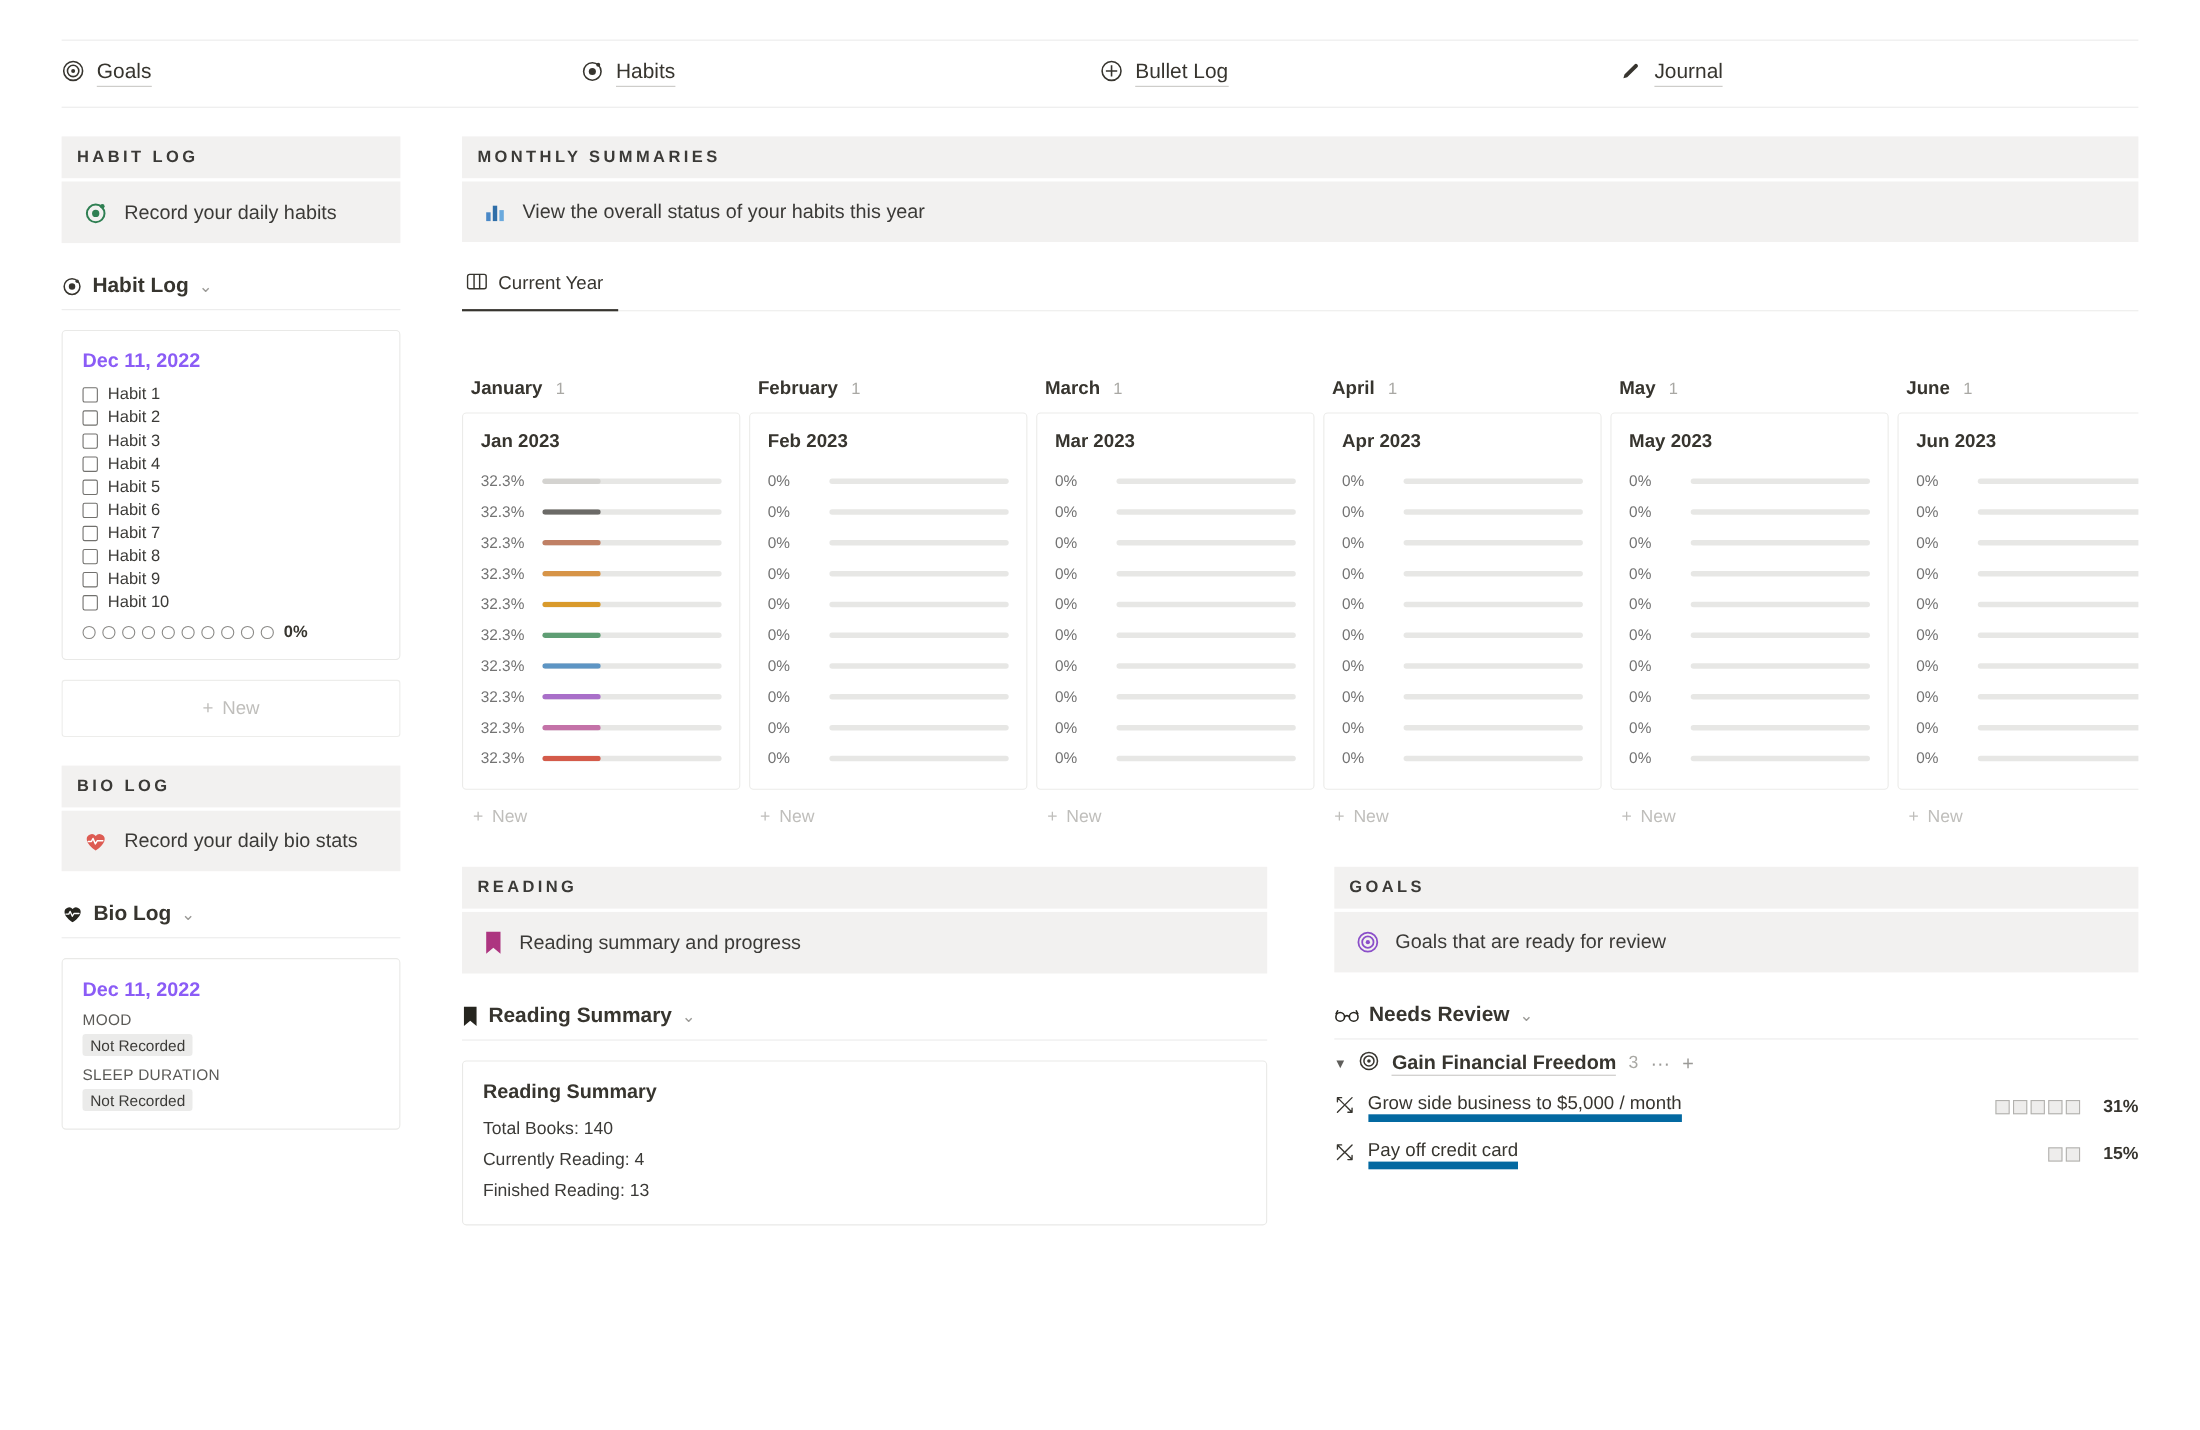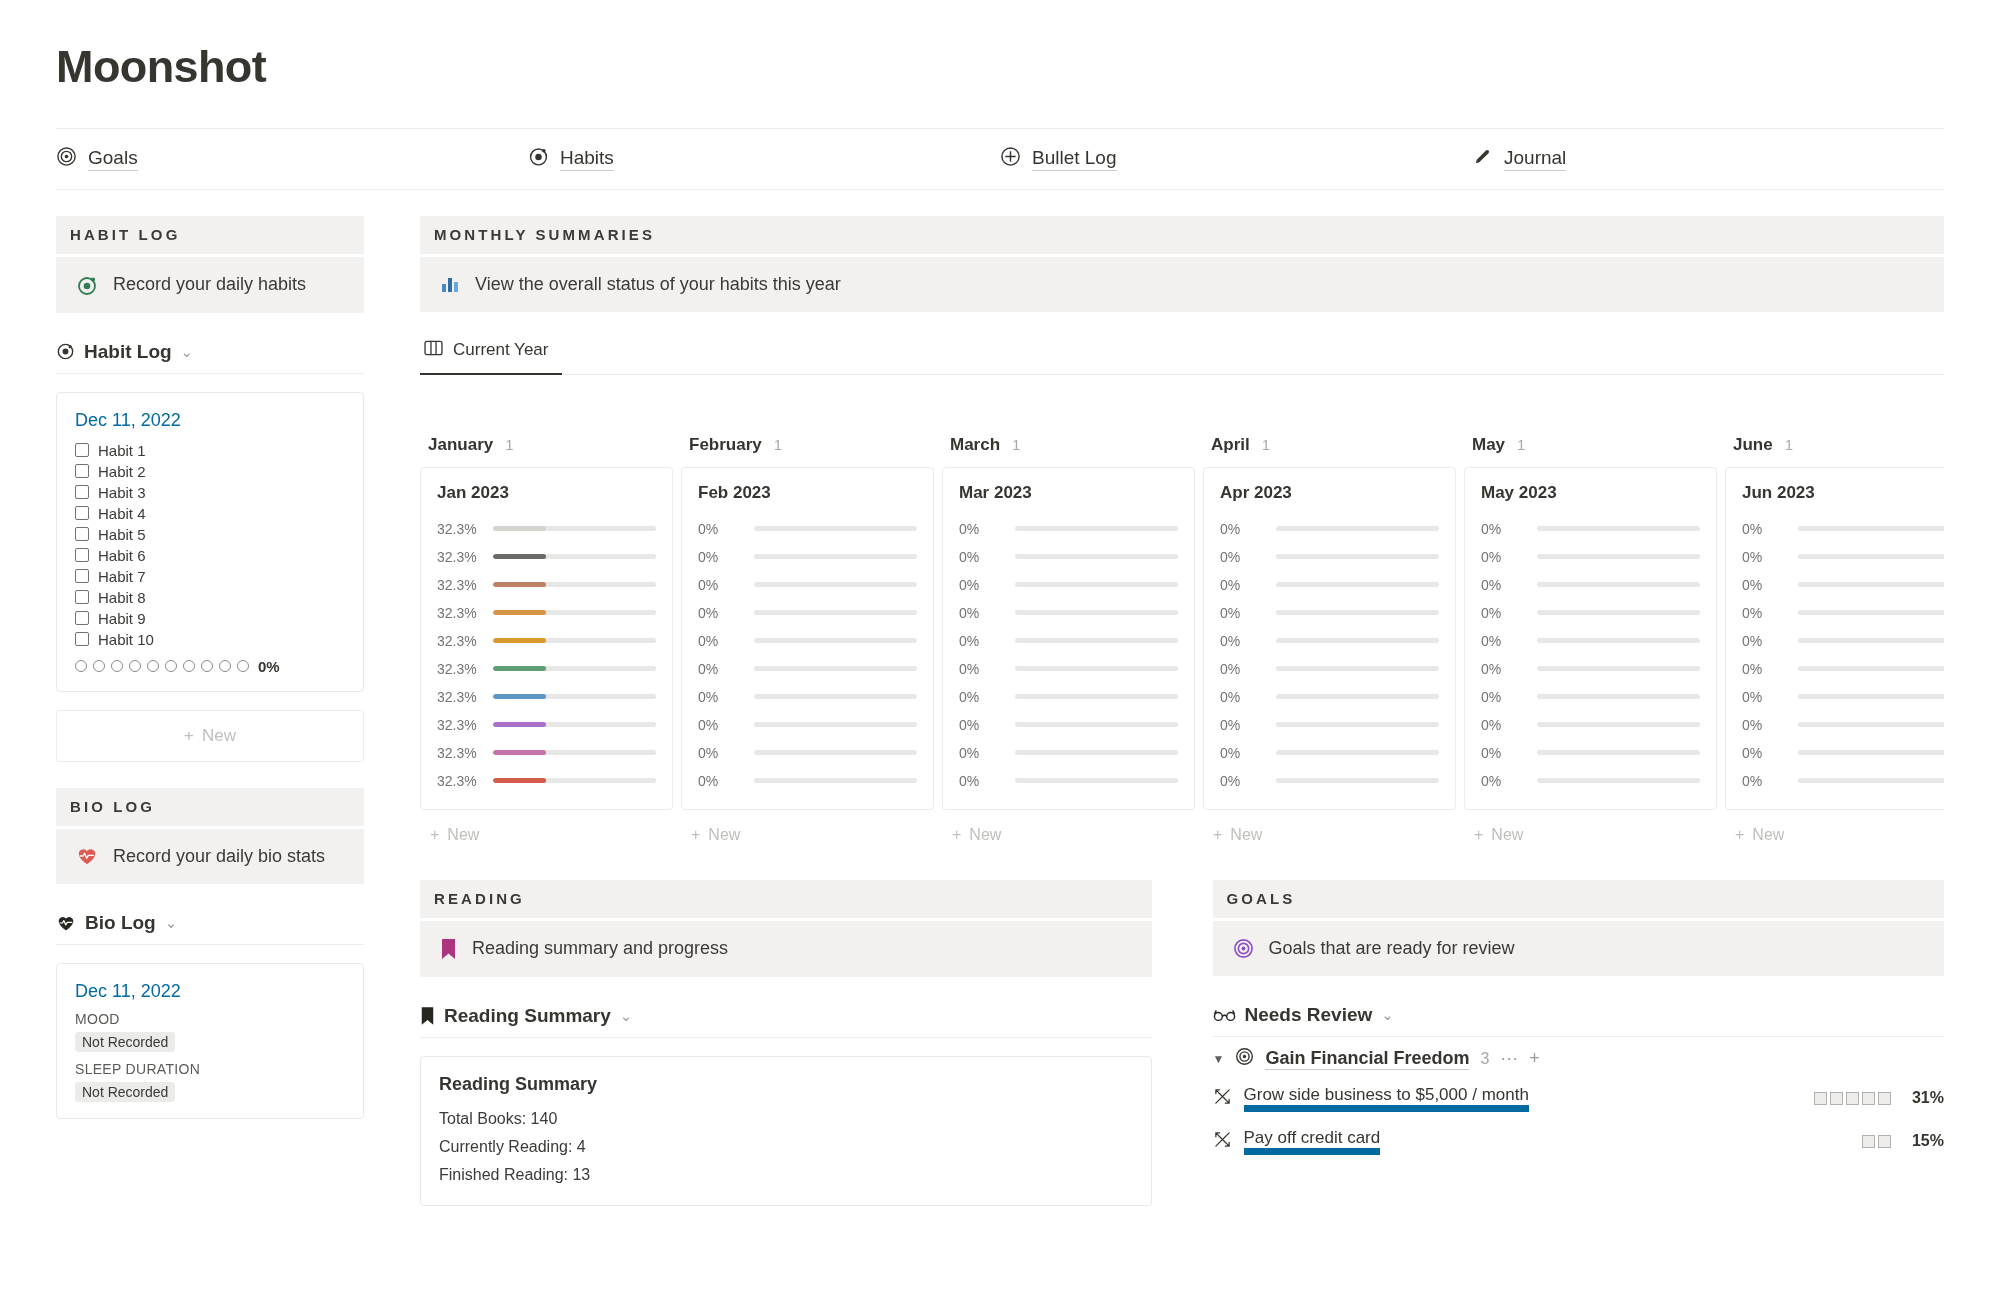--- a/index.html
+++ b/index.html
@@ -70,21 +70,21 @@
   }
   .dbtitle .chev { color: #9b9a97; font-size: 15px; font-weight: normal; }
   .dbtitle .ic { display: inline-flex; }
 
   
   .card {
     border: 1px solid #e9e9e7; border-radius: 4px;
     padding: 17px 18px 16px 18px; margin-top: 18px;
     background: #fff;
   }
-  .card-title { font-size: 18px; font-weight: normal; color: #0369a1; margin-bottom: 9px; }
+  .card-title { font-size: 18px; font-weight: bold; color: #8b5cf6; margin-bottom: 9px; }
   .hb-row {
     display: flex; align-items: center; gap: 9px;
     font-size: 15px; color: #3b3a37; padding: 2px 0;
   }
   .cb {
     width: 14px; height: 14px; border: 1.6px solid #72716e;
     border-radius: 2px; flex: 0 0 14px; background: #fff;
   }
   .dots-row { display: flex; align-items: center; gap: 6px; padding-top: 8px; }
   .dot {
@@ -173,21 +173,20 @@
   .goal-row .spacer { flex: 1 1 auto; }
   .blocks { display: flex; gap: 3px; align-items: center; }
   .blk { width: 13px; height: 13px; border: 1.5px solid #b2b1ae; background: #eeedec; }
   .gpct { font-size: 16px; font-weight: bold; color: #37352f; margin-left: 9px; }
 </style>
 </head>
 <body>
 
 <div class="page">
 
-  <div class="title">Moonshot</div>
   <div class="title-rule"></div>
 
   <div class="topnav" id="topnav">
       <div class="topnav-item">
         <span><svg width="21" height="21" viewBox="0 0 22 22">
             <circle cx="11" cy="11" r="9" fill="none" stroke="#37352f" stroke-width="1.5"></circle>
             <circle cx="11" cy="11" r="5.4" fill="none" stroke="#37352f" stroke-width="1.5"></circle>
             <circle cx="11" cy="11" r="1.9" fill="#37352f"></circle>
           </svg></span>
         <span class="lbl">Goals</span>

